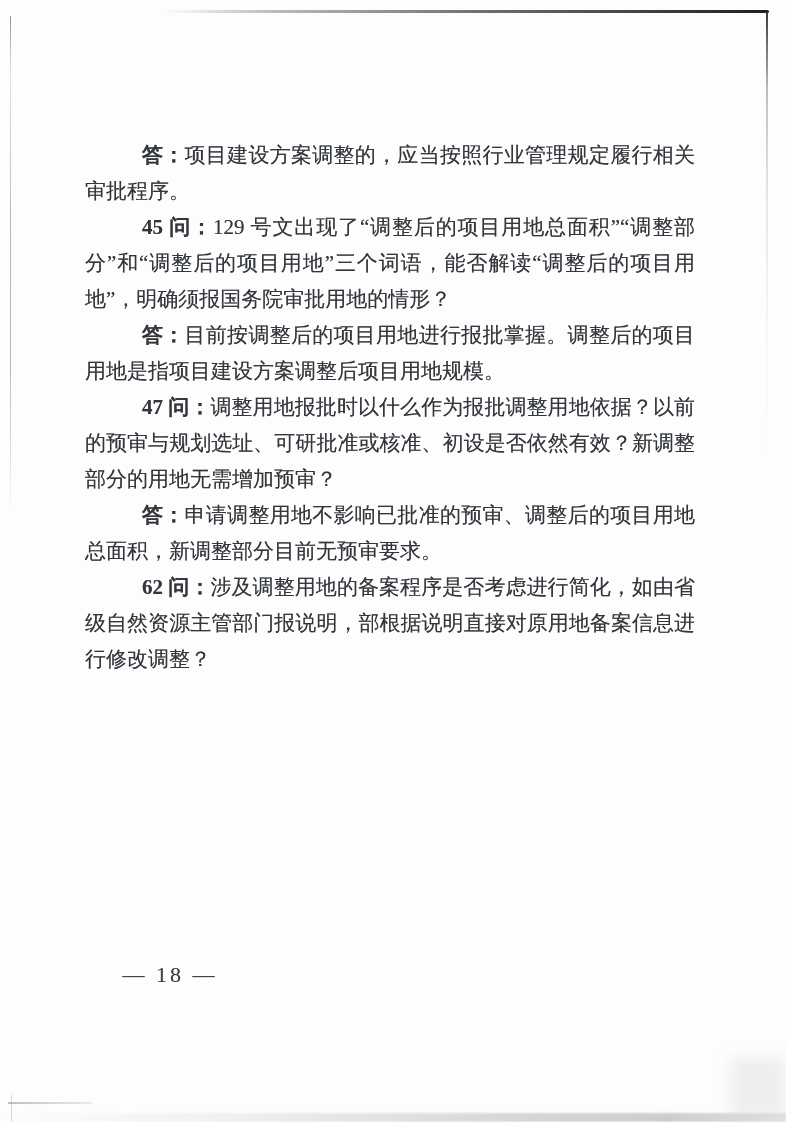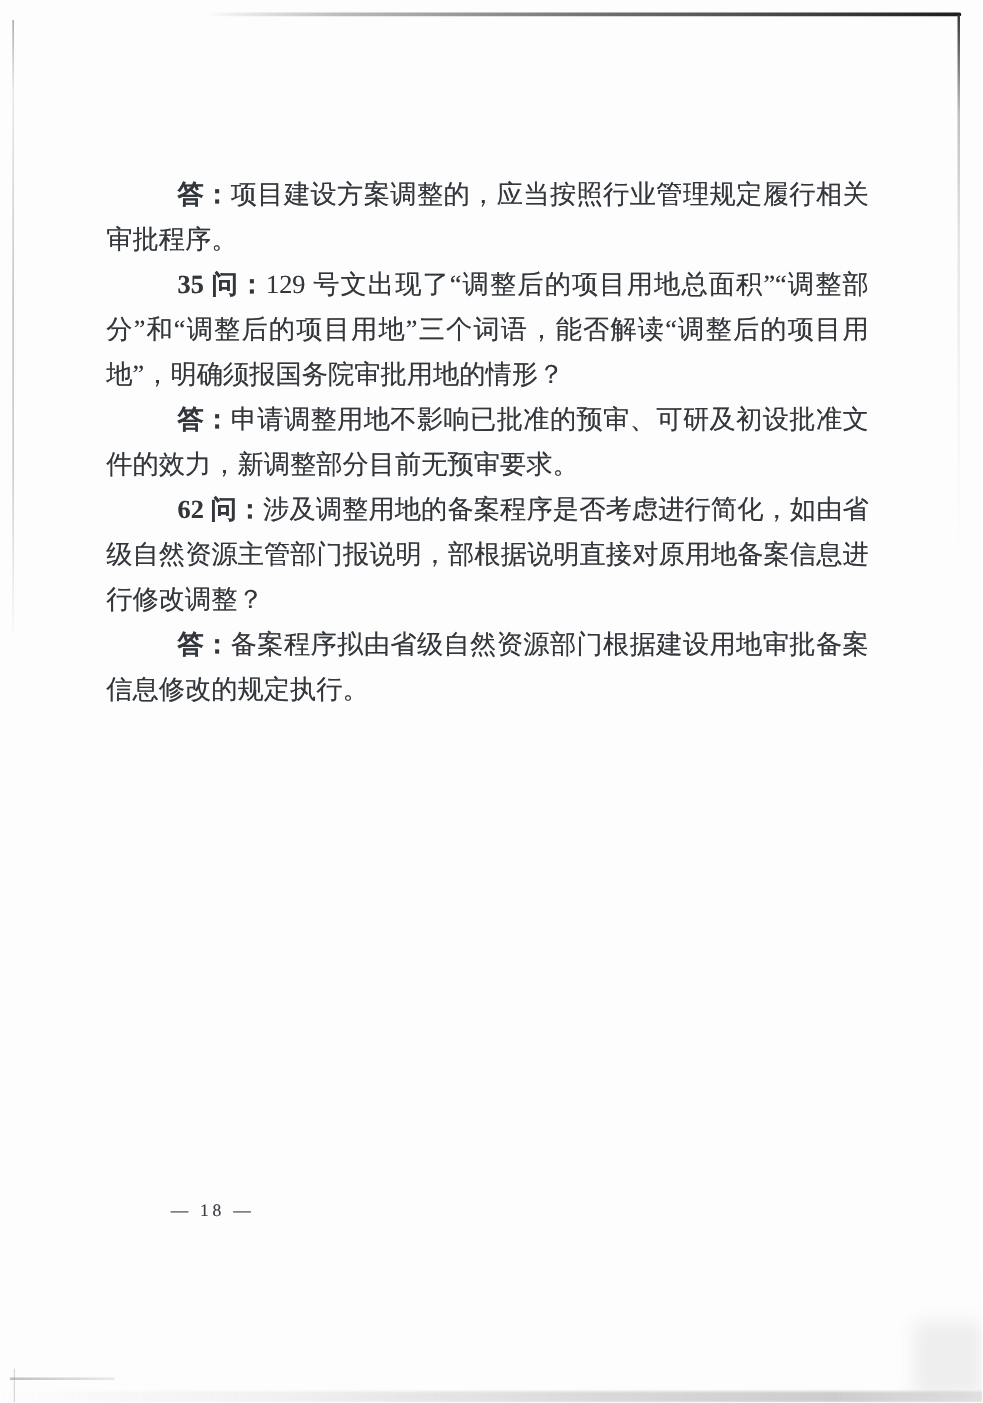--- a/index.html
+++ b/index.html
@@ -101,21 +101,21 @@
   .lead {
     font-weight: bold;
   }
   .page-number {
     position: absolute;
     top: 962px;
     left: 100px;
     width: 140px;
     text-align: center;
     color: #3a3e44;
-    font-size: 14px;
+    font-size: 22px;
     letter-spacing: 3px;
     text-shadow: 0 0 0.5px rgba(58,62,68,0.5);
   }
 </style>
 </head>
 <body>
 
 <div class="page">
 
   <div class="art-top-line"></div>
@@ -123,29 +123,30 @@
   <div class="art-left-line"></div>
   <div class="art-bottom-left-line"></div>
   <div class="art-bottom-left-tick"></div>
   <div class="art-bottom-strip"></div>
   <div class="art-bottom-right-patch"></div>
 
   <div class="content">
 
     <p class="para"><span class="lead">答：</span><span>项目建设方案调整的，应当按照行业管理规定履行相关审批程序。</span></p>
 
-    <p class="para"><span class="lead">35 问：</span><span>129 号文出现了“调整后的项目用地总面积”“调整部分”和“调整后的项目用地”三个词语，能否解读“调整后的项目用地”，明确须报国务院审批用地的情形？</span></p>
+    <p class="para"><span class="lead">45 问：</span><span>129 号文出现了“调整后的项目用地总面积”“调整部分”和“调整后的项目用地”三个词语，能否解读“调整后的项目用地”，明确须报国务院审批用地的情形？</span></p>
+
+    <p class="para"><span class="lead">答：</span><span>目前按调整后的项目用地进行报批掌握。调整后的项目用地是指项目建设方案调整后项目用地规模。</span></p>
 
 
 
+    <p class="para"><span class="lead">47 问：</span><span>调整用地报批时以什么作为报批调整用地依据？以前的预审与规划选址、可研批准或核准、初设是否依然有效？新调整部分的用地无需增加预审？</span></p>
 
-
-    <p class="para"><span class="lead">答：</span><span>申请调整用地不影响已批准的预审、可研及初设批准文件的效力，新调整部分目前无预审要求。</span></p>
+    <p class="para"><span class="lead">答：</span><span>申请调整用地不影响已批准的预审、调整后的项目用地总面积，新调整部分目前无预审要求。</span></p>
 
     <p class="para"><span class="lead">62 问：</span><span>涉及调整用地的备案程序是否考虑进行简化，如由省级自然资源主管部门报说明，部根据说明直接对原用地备案信息进行修改调整？</span></p>
 
-    <p class="para"><span class="lead">答：</span><span>备案程序拟由省级自然资源部门根据建设用地审批备案信息修改的规定执行。</span></p>
 
   </div>
 
   <div class="page-number">— 18 —</div>
 
 </div>
 
 </body></html>

